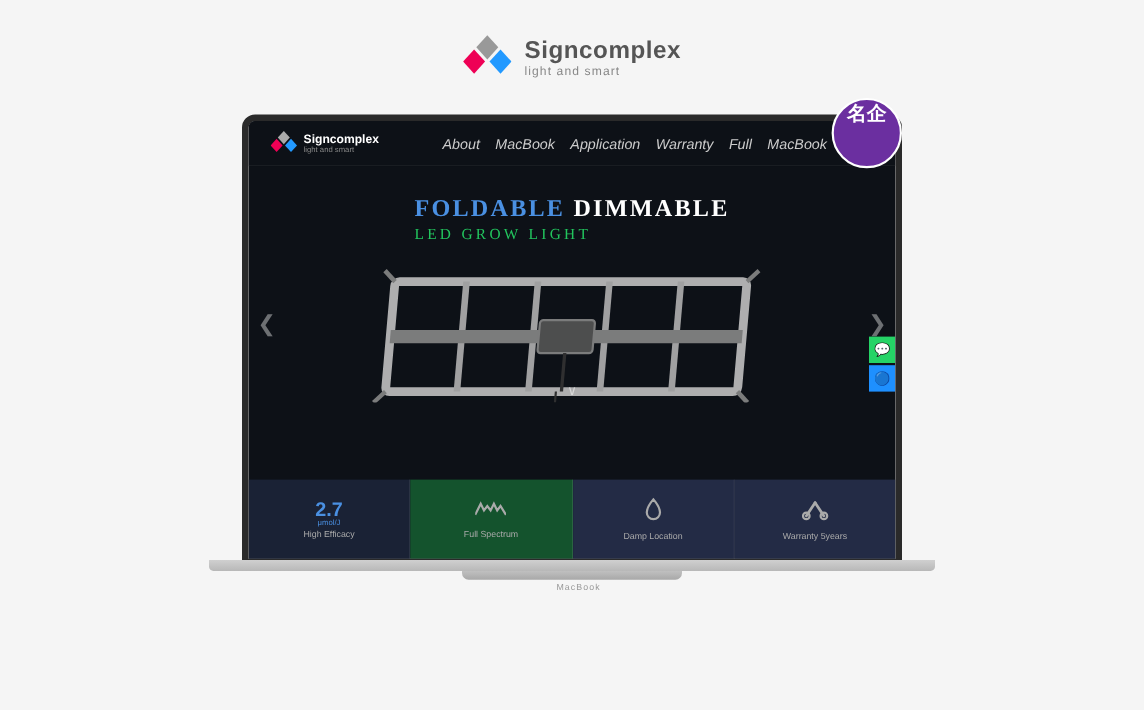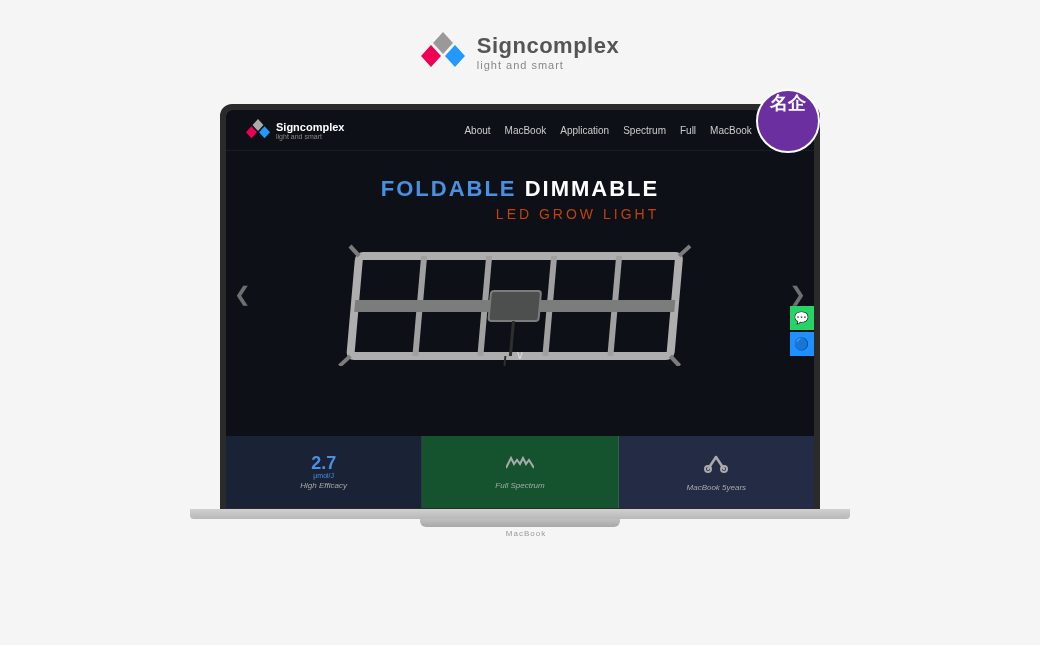--- a/index.html
+++ b/index.html
@@ -153,23 +153,24 @@
     .nav-tagline {
       font-size: 7px;
       color: #888;
     }
     .nav-links {
       display: flex;
       gap: 14px;
       align-items: center;
     }
     .nav-link {
-      font-size: 10px;
+      font-size: 13px;
       color: #ccc;
       cursor: pointer;
+      font-style: italic;
     }
     .nav-icons {
       display: flex;
       gap: 8px;
       margin-left: 10px;
       align-items: center;
     }
     .nav-icon {
       font-size: 9px;
       color: #ccc;
@@ -182,37 +183,38 @@
       position: relative;
       display: flex;
       flex-direction: column;
       align-items: center;
       justify-content: flex-start;
       padding-top: 25px;
       overflow: hidden;
     }
 
     .hero-title {
-      text-align: right;
+      text-align: left;
       z-index: 2;
+      font-family: Liberation Serif, serif;
     }
     .hero-title-line1 {
       font-size: 22px;
       font-weight: 900;
       letter-spacing: 2px;
     }
     .hero-title-foldable {
       color: #4a90e2;
     }
     .hero-title-dimmable {
       color: white;
     }
     .hero-title-line2 {
       font-size: 14px;
-      color: #c2410c;
+      color: #22c55e;
       letter-spacing: 3px;
       margin-top: 4px;
       font-weight: 400;
     }
 
     
     .hero-product {
       position: absolute;
       bottom: 70px;
       left: 50%;
@@ -266,21 +268,20 @@
     .feature-icon {
       font-size: 18px;
       color: #aaa;
       margin-bottom: 2px;
     }
     .feature-label {
       font-size: 8px;
       color: #aaa;
       margin-top: 2px;
       text-align: right;
-      font-style: italic;
     }
 
     
     .side-icons {
       position: absolute;
       right: 0;
       bottom: 80px;
       display: flex;
       flex-direction: column;
       z-index: 5;
@@ -352,21 +353,21 @@
           </div>
           <div class="nav-logo-text">
             <span class="nav-brand">Signcomplex</span>
             <span class="nav-tagline">light and smart</span>
           </div>
         </div>
         <div class="nav-links">
           <span class="nav-link">About</span>
           <span class="nav-link">MacBook</span>
           <span class="nav-link">Application</span>
-          <span class="nav-link">Spectrum</span>
+          <span class="nav-link">Warranty</span>
           <span class="nav-link">Full</span>
           <span class="nav-link">MacBook</span>
         </div>
         <div class="nav-icons">
           <span class="nav-icon">🔍</span>
           <span class="nav-icon">CN</span>
         </div>
       </nav>
 
       <div class="hero">
@@ -428,31 +429,39 @@
         <div class="feature-item feature-item-medium">
           <div class="feature-icon">
             <svg width="28" height="18" viewBox="0 0 28 18">
               <polyline points="0,14 5,4 8,10 11,6 14,10 17,4 20,10 23,6 28,14" fill="none" stroke="#aaa" stroke-width="2"></polyline>
             </svg>
           </div>
           <span class="feature-label">Full Spectrum</span>
         </div>
 
 
+        <div class="feature-item feature-item-light">
+          <div class="feature-icon">
+            <svg width="20" height="22" viewBox="0 0 20 22">
+              <path d="M10,2 Q16,9 16,14 A6,6 0 0,1 4,14 Q4,9 10,2Z" fill="none" stroke="#aaa" stroke-width="2"></path>
+            </svg>
+          </div>
+          <span class="feature-label">Damp Location</span>
+        </div>
 
         <div class="feature-item feature-item-light">
           <div class="feature-icon">
             <svg width="26" height="22" viewBox="0 0 26 22">
               <line x1="5" y1="17" x2="13" y2="5" stroke="#aaa" stroke-width="2.5" stroke-linecap="round"></line>
               <line x1="13" y1="5" x2="21" y2="17" stroke="#aaa" stroke-width="2.5" stroke-linecap="round"></line>
               <circle cx="5" cy="17" r="3" fill="none" stroke="#aaa" stroke-width="2"></circle>
               <circle cx="21" cy="17" r="3" fill="none" stroke="#aaa" stroke-width="2"></circle>
             </svg>
           </div>
-          <span class="feature-label">MacBook 5years</span>
+          <span class="feature-label">Warranty 5years</span>
         </div>
       </div>
 
     </div>
   </div>
 
   <div class="macbook-base">
     <div class="macbook-base-top"></div>
     <div class="macbook-base-stand"></div>
     <span class="macbook-label">MacBook</span>

